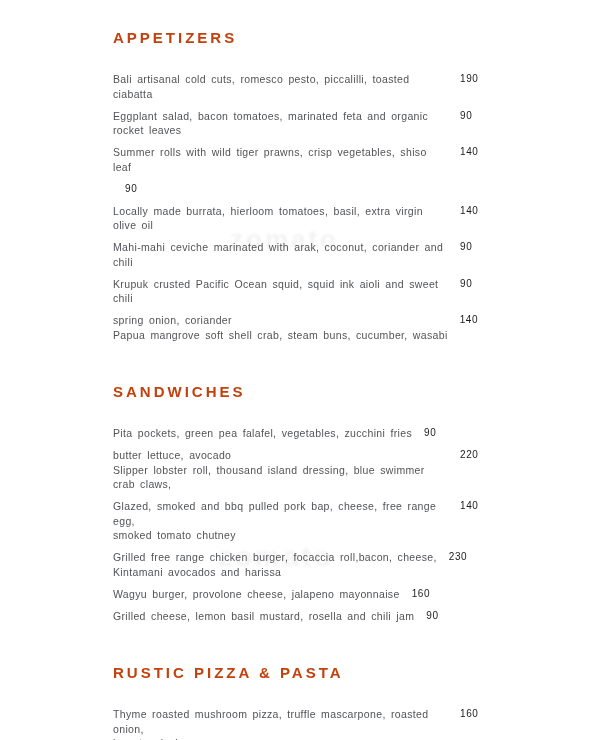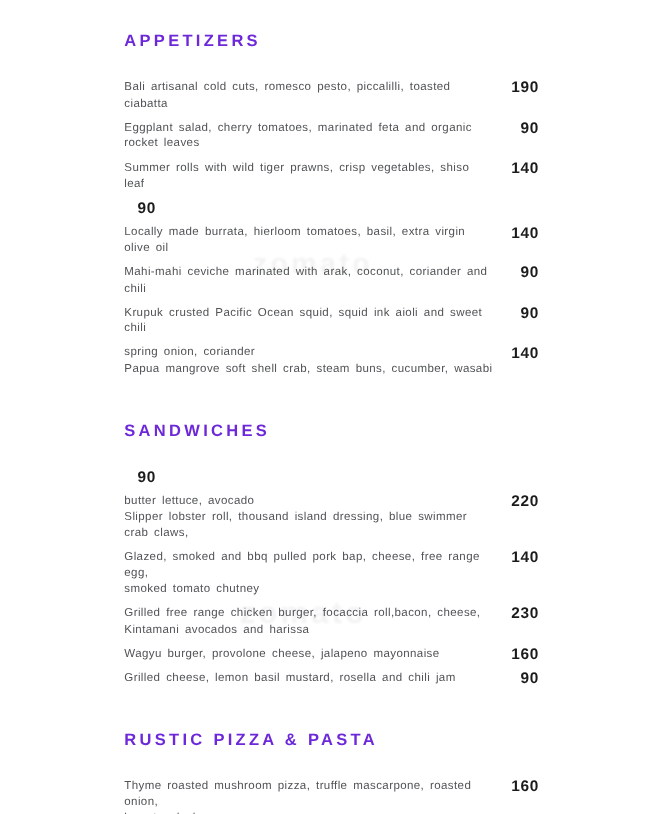--- a/index.html
+++ b/index.html
@@ -11,34 +11,34 @@
   }
   .page {
     position:absolute; inset:0;
     padding:30px 110px 0 113px;
     box-sizing:border-box;
   }
   .menu-section { margin-top:42px; }
   .menu-section:first-child { margin-top:0; }
   .section-title {
     font-size:15px; font-weight:700;
-    letter-spacing:3px; color:#6d28d9;
+    letter-spacing:3px; color:#c2410c;
     line-height:16px; margin:0 0 26px 0;
   }
   .item {
-    display:flex; justify-content:space-between; align-items:flex-start;
+    display:flex; align-items:flex-start;
     margin-bottom:7.5px; position:relative;
   }
   .item-text {
     font-size:10.5px; line-height:14.5px;
     letter-spacing:0.35px; word-spacing:2px;
     color:#515356; max-width:335px;
   }
   .item-price {
-    font-size:14px; line-height:14.5px; font-weight:700;
+    font-size:10px; line-height:14.5px; font-weight:400;
     letter-spacing:0.6px; color:#1b1b1b;
     white-space:nowrap; padding-left:12px;
   }
   .watermark {
     position:absolute;
     font-weight:700; letter-spacing:3px;
     color:#303030; opacity:0.055;
     filter:blur(1.2px);
     pointer-events:none;
     font-size:26px;
@@ -58,21 +58,21 @@
     <div class="items">
   <div class="item">
     <div class="item-text">
             <div class="line">Bali artisanal cold cuts, romesco pesto, piccalilli, toasted ciabatta</div>
           </div>
     <div class="item-price">190</div>
   </div>
 
   <div class="item">
     <div class="item-text">
-            <div class="line">Eggplant salad, cherry tomatoes, marinated feta and organic rocket leaves</div>
+            <div class="line">Eggplant salad, bacon tomatoes, marinated feta and organic rocket leaves</div>
           </div>
     <div class="item-price">90</div>
   </div>
 
   <div class="item">
     <div class="item-text">
             <div class="line">Summer rolls with wild tiger prawns, crisp vegetables, shiso leaf</div>
           </div>
     <div class="item-price">140</div>
   </div>
@@ -109,20 +109,23 @@
           </div>
     <div class="item-price">140</div>
   </div>
 </div>
   </section>
 
   <section class="menu-section">
     <h2 class="section-title">SANDWICHES</h2>
     <div class="items">
   <div class="item">
+    <div class="item-text">
+            <div class="line">Pita pockets, green pea falafel, vegetables, zucchini fries</div>
+          </div>
     <div class="item-price">90</div>
   </div>
 
   <div class="item">
     <div class="item-text">
             <div class="line">butter lettuce, avocado</div>
             <div class="line">Slipper lobster roll, thousand island dressing, blue swimmer crab claws,</div>
           </div>
     <div class="item-price">220</div>
   </div>

